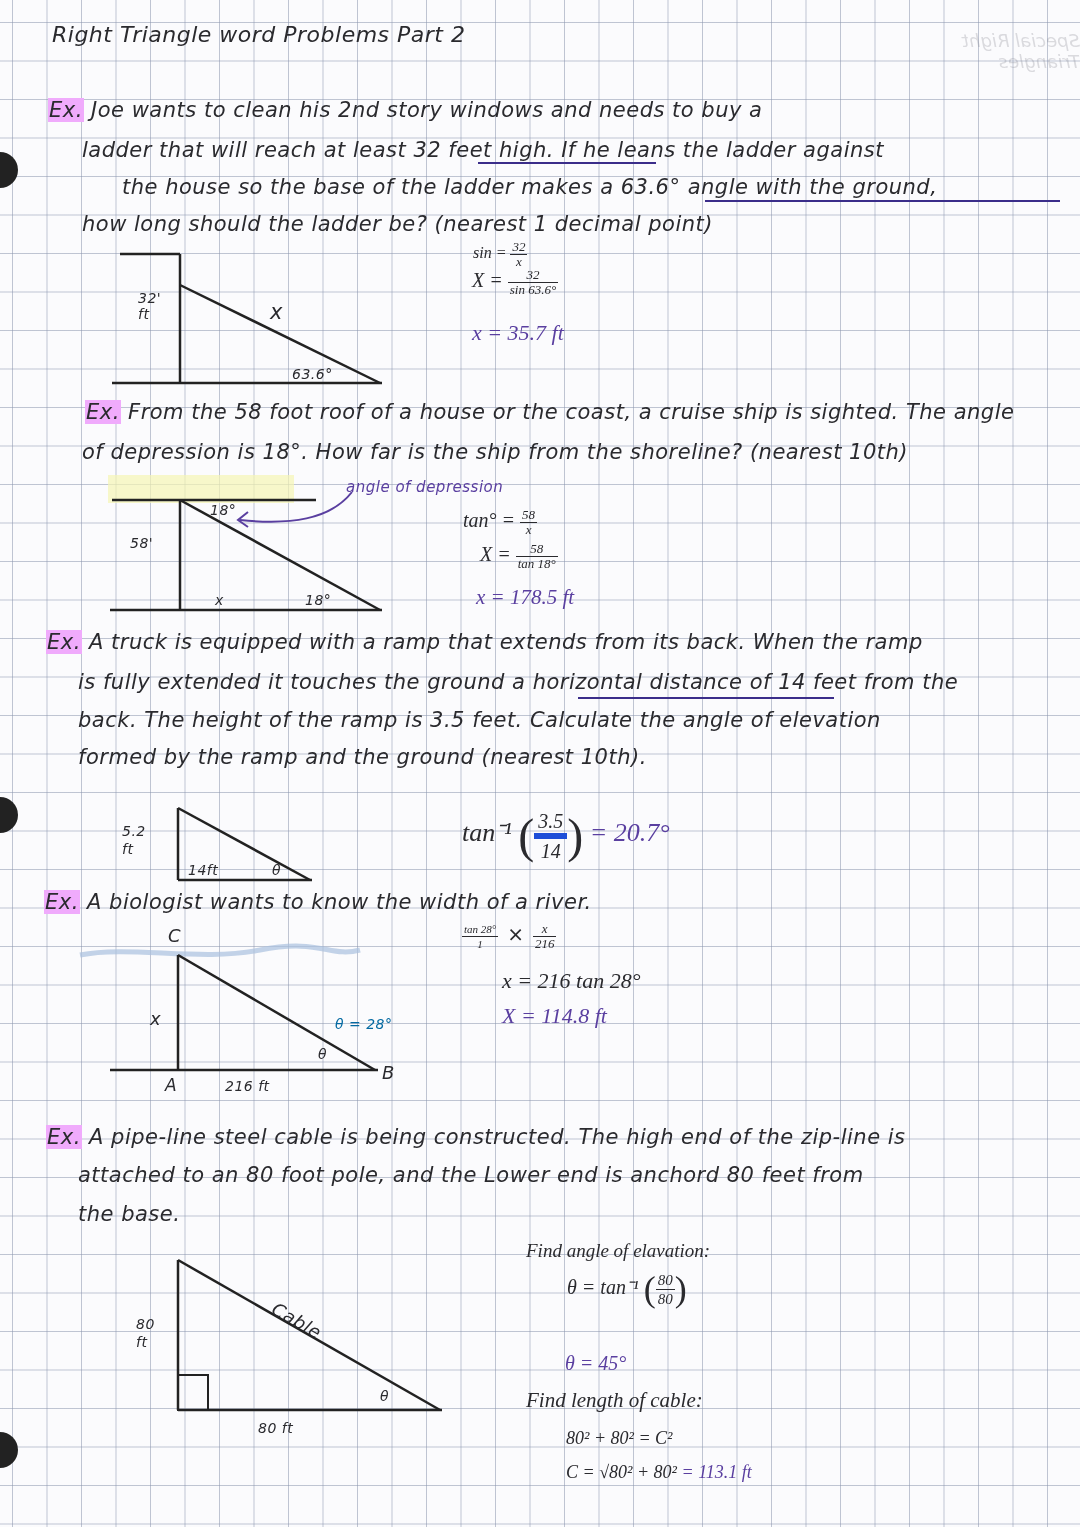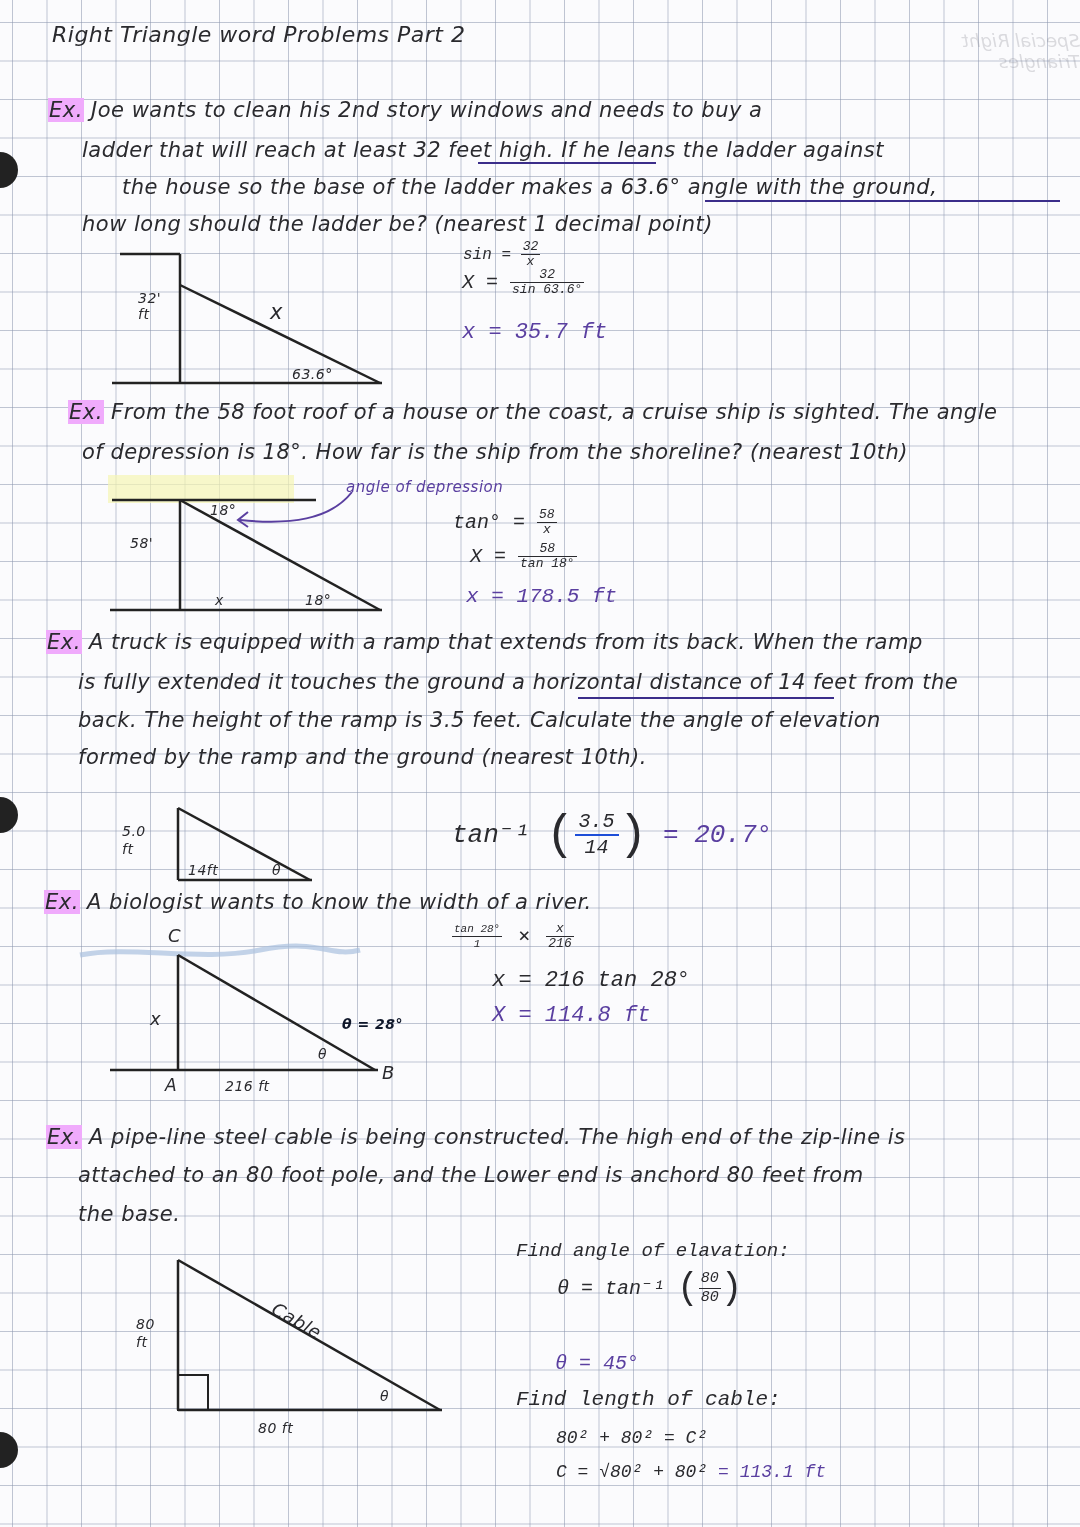--- a/index.html
+++ b/index.html
@@ -14,26 +14,26 @@
     font-family:"DejaVu Sans", sans-serif;
     color:#2a2a2e;
   }
   .hole{position:absolute;left:0;width:18px;height:36px;border-radius:0 18px 18px 0;background:#222;}
   .txt{position:absolute;white-space:nowrap;font-family:"DejaVu Sans",sans-serif;font-style:italic;font-size:21px;letter-spacing:0.5px;}
   .title{font-size:22px;}
   .purple{color:#5a3fa0;}
   .u{border-bottom:2px solid #3b2d8a;}
   .ex{background:#f0abfc;padding:0 1px;}
   .small{font-size:14px;}
-  .eq{position:absolute;font-family:Liberation Mono, monospace;font-style:italic;font-size:20px;white-space:nowrap;}
+  .eq{position:absolute;font-family:Liberation Serif, serif;font-style:italic;font-size:20px;white-space:nowrap;padding-left:10px;}
   .frac{display:inline-block;vertical-align:middle;text-align:center;font-size:13px;line-height:14px;}
   .frac .num{display:block;border-bottom:1.5px solid #2a2a2e;padding:0 2px;}
   .frac .den{display:block;padding:0 2px;}
   .bigfrac{display:inline-block;vertical-align:middle;text-align:center;font-size:20px;line-height:24px;}
-  .bigfrac .num{display:block;border-bottom:2px solid #1d4ed8;padding:0 4px;}
+  .bigfrac .num{display:block;border-bottom:6px solid #1d4ed8;padding:0 4px;}
   .bigfrac .den{display:block;padding:0 4px;}
   svg{position:absolute;left:0;top:0;}
   .highlight{position:absolute;background:rgba(245,245,180,0.7);}
   .watermark{position:absolute;color:rgba(120,120,130,0.25);font-size:18px;font-style:italic;}
 </style>
 </head>
 <body>
 
 <div class="hole" style="top:152px;"></div>
 <div class="hole" style="top:797px;"></div>
@@ -69,21 +69,21 @@
     <span class="frac"><span class="num">32</span><span class="den">x</span></span>
   </div>
   <div class="eq" style="left:462px;top:268px;">
     <span>X =</span>
     <span class="frac"><span class="num">32</span><span class="den">sin 63.6°</span></span>
   </div>
   <div class="eq purple" style="left:462px;top:320px;font-size:22px;">x = 35.7 ft</div>
 </div>
 
 <div>
-  <div class="txt" style="left:36px;top:400px;padding-left:32px;">
+  <div class="txt" style="left:53px;top:400px;padding-left:32px;">
     <span class="ex">Ex.</span>
     <span>From the 58 foot roof of a house or the coast, a cruise ship is sighted. The angle</span>
   </div>
   <div class="txt" style="left:82px;top:440px;">of depression is 18°. How far is the ship from the shoreline? (nearest 10th)</div>
 
   <div class="highlight" style="left:108px;top:475px;width:186px;height:28px;"></div>
   <svg width="1080" height="1527" style="pointer-events:none;">
     <line x1="112" y1="500" x2="316" y2="500" stroke="#222" stroke-width="2.5"></line>
     <line x1="180" y1="500" x2="180" y2="610" stroke="#222" stroke-width="2.5"></line>
     <line x1="180" y1="500" x2="380" y2="610" stroke="#222" stroke-width="2.5"></line>
@@ -116,21 +116,21 @@
   <div class="txt" style="left:78px;top:670px;">is fully extended it touches the ground a horizontal distance of 14 feet from the</div>
   <div class="txt" style="left:78px;top:708px;">back. The height of the ramp is 3.5 feet. Calculate the angle of elevation</div>
   <div class="txt" style="left:78px;top:745px;">formed by the ramp and the ground (nearest 10th).</div>
   <div class="u" style="position:absolute;left:578px;top:697px;width:256px;height:0;"></div>
 
   <svg width="1080" height="1527" style="pointer-events:none;">
     <line x1="178" y1="808" x2="178" y2="880" stroke="#222" stroke-width="2.5"></line>
     <line x1="178" y1="808" x2="310" y2="880" stroke="#222" stroke-width="2.5"></line>
     <line x1="178" y1="880" x2="312" y2="880" stroke="#222" stroke-width="2.5"></line>
   </svg>
-  <div class="txt small" style="left:122px;top:822px;width:38px;white-space:normal;line-height:18px;">5.0 ft</div>
+  <div class="txt small" style="left:122px;top:822px;width:38px;white-space:normal;line-height:18px;">5.2 ft</div>
   <div class="txt small" style="left:188px;top:862px;">14ft</div>
   <div class="txt small" style="left:272px;top:862px;">θ</div>
 
   <div class="eq" style="left:452px;top:808px;font-size:26px;">
     <span>tan⁻¹</span>
     <span style="font-size:48px;vertical-align:middle;font-style:normal;">(</span><span class="bigfrac"><span class="num">3.5</span><span class="den">14</span></span><span style="font-size:48px;vertical-align:middle;font-style:normal;">)</span>
     <span class="purple">= 20.7°</span>
   </div>
 </div>
 
@@ -141,21 +141,21 @@
   </div>
 
   <svg width="1080" height="1527" style="pointer-events:none;">
     <path d="M80 955 C 130 945, 200 962, 260 950 S 330 958, 360 950" stroke="#aac0de" stroke-width="5" fill="none" opacity="0.7"></path>
     <line x1="178" y1="955" x2="178" y2="1070" stroke="#222" stroke-width="2.5"></line>
     <line x1="178" y1="955" x2="375" y2="1070" stroke="#222" stroke-width="2.5"></line>
     <line x1="110" y1="1070" x2="378" y2="1070" stroke="#222" stroke-width="2.5"></line>
   </svg>
   <div class="txt" style="left:168px;top:925px;font-size:18px;">C</div>
   <div class="txt" style="left:150px;top:1008px;font-size:18px;">x</div>
-  <div class="txt small" style="left:342px;top:1016px;color:#0f172a;font-weight:bold;">θ = 28°</div>
+  <div class="txt small" style="left:335px;top:1016px;color:#0369a1;">θ = 28°</div>
   <div class="txt small" style="left:318px;top:1046px;">θ</div>
   <div class="txt" style="left:165px;top:1075px;font-size:17px;">A</div>
   <div class="txt small" style="left:225px;top:1078px;">216 ft</div>
   <div class="txt" style="left:382px;top:1062px;font-size:18px;">B</div>
 
   <div class="eq" style="left:452px;top:922px;">
     <span class="frac" style="font-size:11px;"><span class="num">tan 28°</span><span class="den">1</span></span>
     <span style="font-style:normal;margin:0 4px;">⨯</span>
     <span class="frac"><span class="num">x</span><span class="den">216</span></span>
   </div>

